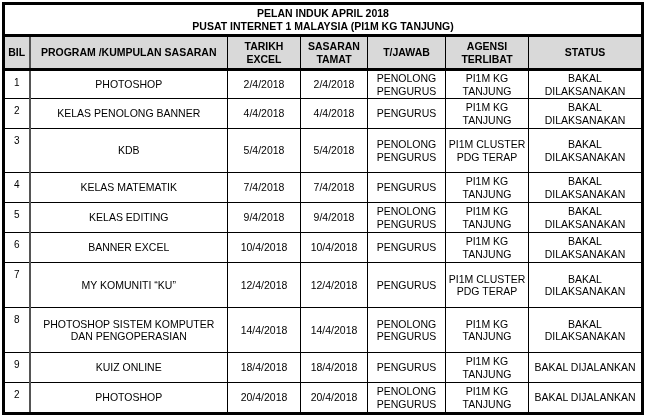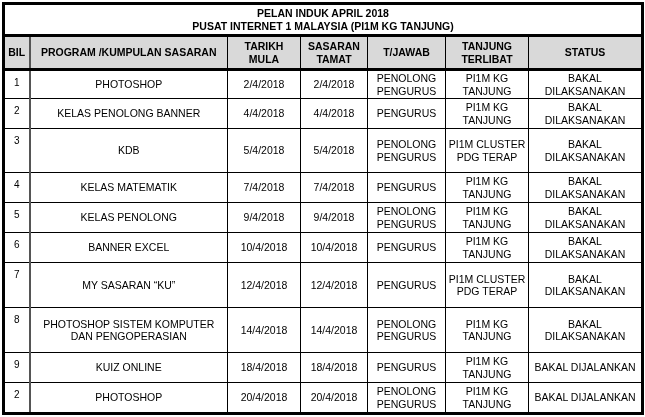--- a/index.html
+++ b/index.html
@@ -32,24 +32,24 @@
     <thead>
       <tr>
         <td class="title-cell" colspan="7">
           <span class="title-line">PELAN INDUK APRIL 2018</span>
           <span class="title-line">PUSAT INTERNET 1 MALAYSIA (PI1M KG TANJUNG)</span>
         </td>
       </tr>
       <tr class="head-row">
         <th class="bil-head" style="word-break:break-all;">BIL</th>
         <th>PROGRAM /KUMPULAN SASARAN</th>
-        <th>TARIKH MULA</th>
+        <th>TARIKH EXCEL</th>
         <th>SASARAN TAMAT</th>
         <th>T/JAWAB</th>
-        <th>TANJUNG TERLIBAT</th>
+        <th>AGENSI TERLIBAT</th>
         <th>STATUS</th>
       </tr>
     </thead>
     <tbody id="rows-body">
     <tr style="height: 29px;">
           <td class="bil-cell bil-col">1</td>
           <td>PHOTOSHOP</td>
           <td>2/4/2018</td>
           <td>2/4/2018</td>
           <td>PENOLONG PENGURUS</td>
@@ -78,39 +78,39 @@
           <td class="bil-cell bil-col">4</td>
           <td>KELAS MATEMATIK</td>
           <td>7/4/2018</td>
           <td>7/4/2018</td>
           <td>PENGURUS</td>
           <td>PI1M KG TANJUNG</td>
           <td>BAKAL DILAKSANAKAN</td>
         </tr>
         <tr style="height: 30px;">
           <td class="bil-cell bil-col">5</td>
-          <td>KELAS PENOLONG</td>
+          <td>KELAS EDITING</td>
           <td>9/4/2018</td>
           <td>9/4/2018</td>
           <td>PENOLONG PENGURUS</td>
           <td>PI1M KG TANJUNG</td>
           <td>BAKAL DILAKSANAKAN</td>
         </tr>
         <tr style="height: 30px;">
           <td class="bil-cell bil-col">6</td>
           <td>BANNER EXCEL</td>
           <td>10/4/2018</td>
           <td>10/4/2018</td>
           <td>PENGURUS</td>
           <td>PI1M KG TANJUNG</td>
           <td>BAKAL DILAKSANAKAN</td>
         </tr>
         <tr style="height: 45px;">
           <td class="bil-cell bil-col">7</td>
-          <td>MY SASARAN “KU”</td>
+          <td>MY KOMUNITI “KU”</td>
           <td>12/4/2018</td>
           <td>12/4/2018</td>
           <td>PENGURUS</td>
           <td>PI1M CLUSTER PDG TERAP</td>
           <td>BAKAL DILAKSANAKAN</td>
         </tr>
         <tr style="height: 45px;">
           <td class="bil-cell bil-col">8</td>
           <td>PHOTOSHOP SISTEM KOMPUTER DAN PENGOPERASIAN</td>
           <td>14/4/2018</td>

